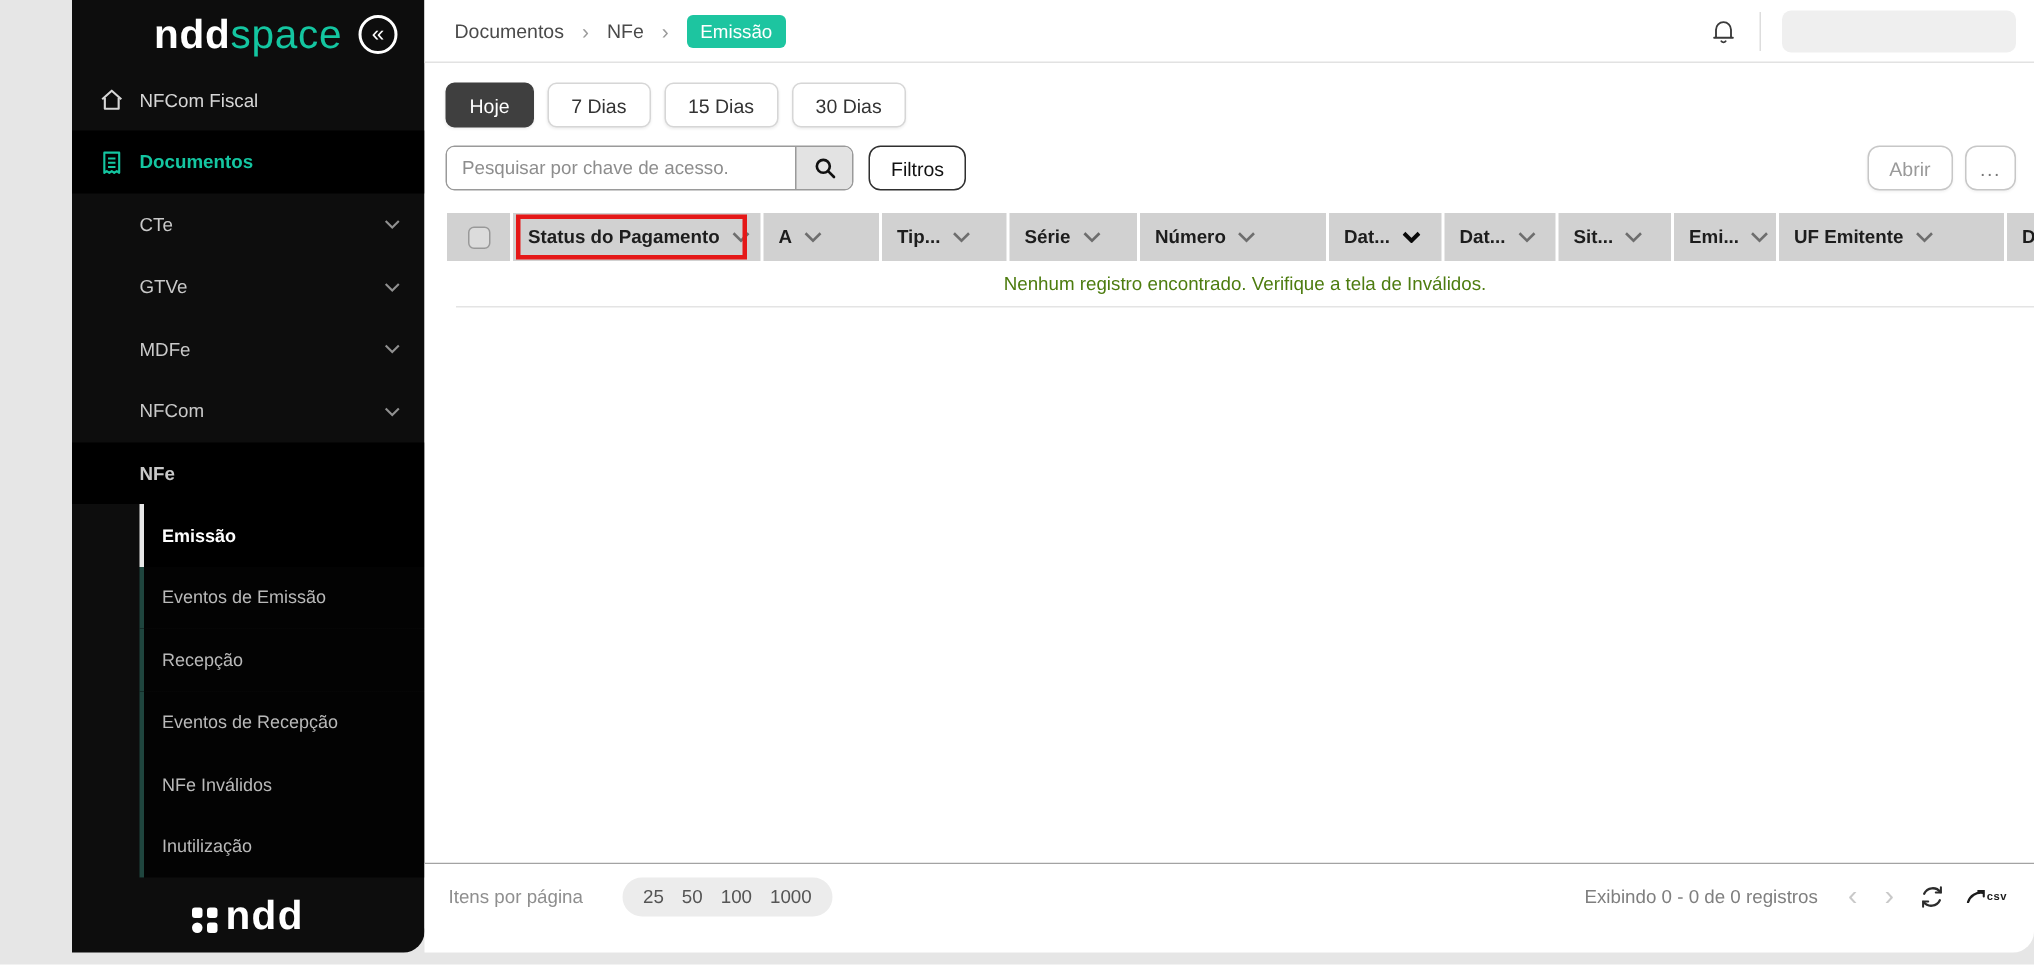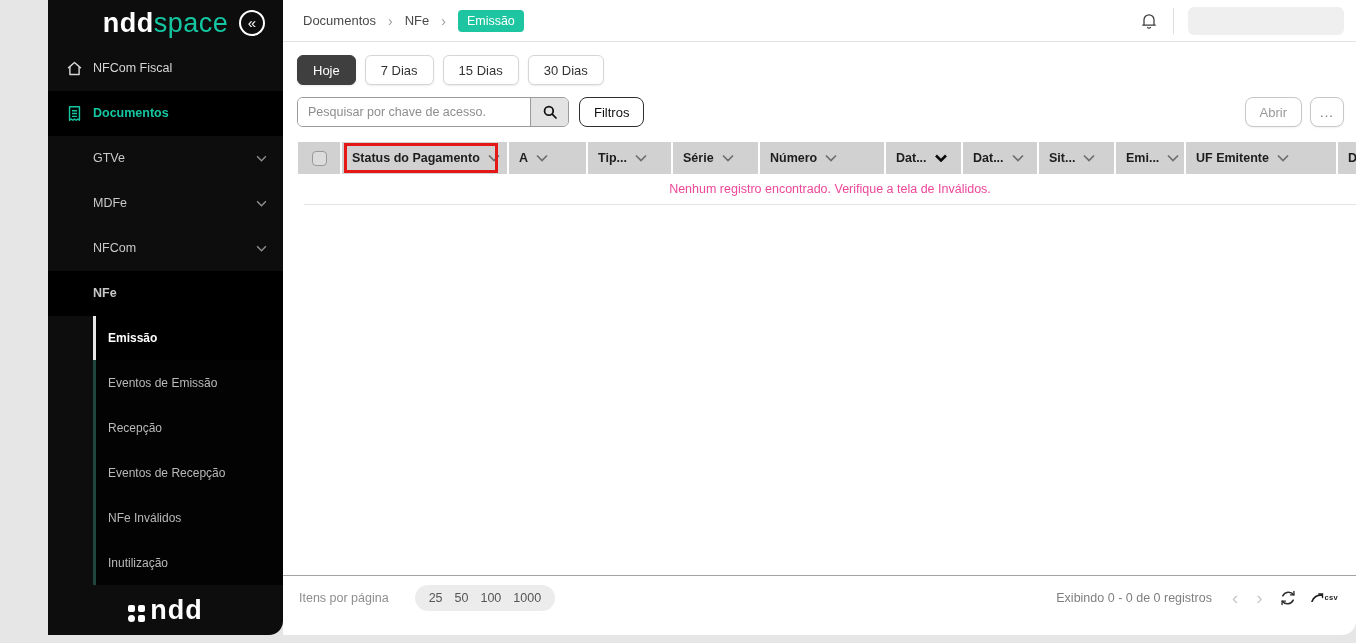--- a/index.html
+++ b/index.html
@@ -75,21 +75,21 @@
   .grid-header { position:absolute; top:142px; left:15px; right:0; height:32px; display:flex; background:#d1d1d1; }
   .th { display:flex; align-items:center; padding-left:10px; gap:8px; border-right:2px solid #fff;
         font-size:12.5px; font-weight:bold; color:#1d1d1d; position:relative; flex-shrink:0; cursor:pointer; }
   .th .chev { width:12px; height:8px; color:#6e6e6e; flex-shrink:0; }
   .th .chev.sorted { color:#0a0a0a; }
   .th-cb { width:44px; justify-content:center; padding-left:0; }
   .checkbox { width:15px; height:15px; border:1.5px solid #999; border-radius:4px; background:#dcdcdc; cursor:pointer; }
   .hl-red { position:absolute; left:2px; right:9px; top:1px; bottom:1px; border:3px solid #e51818; pointer-events:none; }
 
   .empty-row { position:absolute; top:174px; left:21px; right:0; height:31px; border-bottom:1px solid #e4e4e4;
-               display:flex; align-items:center; justify-content:center; font-size:12.5px; color:#ec4899; }
+               display:flex; align-items:center; justify-content:center; font-size:12.5px; color:#4d7c0f; }
 
   .hscroll-track { position:absolute; left:10px; right:6px; bottom:49px; height:9px; border-radius:5px; background:#f1f1f1; }
   .hscroll-thumb { position:absolute; left:0; top:0; height:9px; width:93%; border-radius:5px; background:#6e6e6e; cursor:grab; }
 
   
   .grid-footer { position:absolute; left:0; right:0; bottom:16px; height:44px; background:#fff;
                  border-top:1px solid #a3a3a3; display:flex; align-items:center; padding:0 18px 0 16px;
                  border-bottom-right-radius:14px; }
   .ipp-label { color:#8e8e8e; font-size:12.5px; }
   .ipp-pill { margin-left:26px; background:#ececec; border-radius:15px; padding:6px 14px; display:flex; gap:12px; }
@@ -119,20 +119,26 @@
             <path d="M5.5 10 V20.5 H18.5 V10"></path>
           </svg>
         <span>NFCom Fiscal</span>
       </div>
       <div class="nav-item active accent">
         <svg class="nav-icon" viewBox="0 0 24 24" fill="none" stroke="currentColor" stroke-width="2" stroke-linejoin="round">
             <path d="M5 2.5 h14 v19 l-2.3-1.6 -2.4 1.6 -2.3-1.6 -2.3 1.6 -2.4-1.6 -2.3 1.6 z"></path>
             <path d="M8.5 8 h7 M8.5 12 h7 M8.5 16 h7"></path>
           </svg>
         <span>Documentos</span>
+      </div>
+      <div class="nav-item group">
+        <span>CTe</span>
+        <svg class="chev" viewBox="0 0 12 8" fill="none" stroke="currentColor" stroke-width="1.6">
+            <path d="M1 1.5 L6 6.5 L11 1.5"></path>
+          </svg>
       </div>
       <div class="nav-item group">
         <span>GTVe</span>
         <svg class="chev" viewBox="0 0 12 8" fill="none" stroke="currentColor" stroke-width="1.6">
             <path d="M1 1.5 L6 6.5 L11 1.5"></path>
           </svg>
       </div>
       <div class="nav-item group">
         <span>MDFe</span>
         <svg class="chev" viewBox="0 0 12 8" fill="none" stroke="currentColor" stroke-width="1.6">

